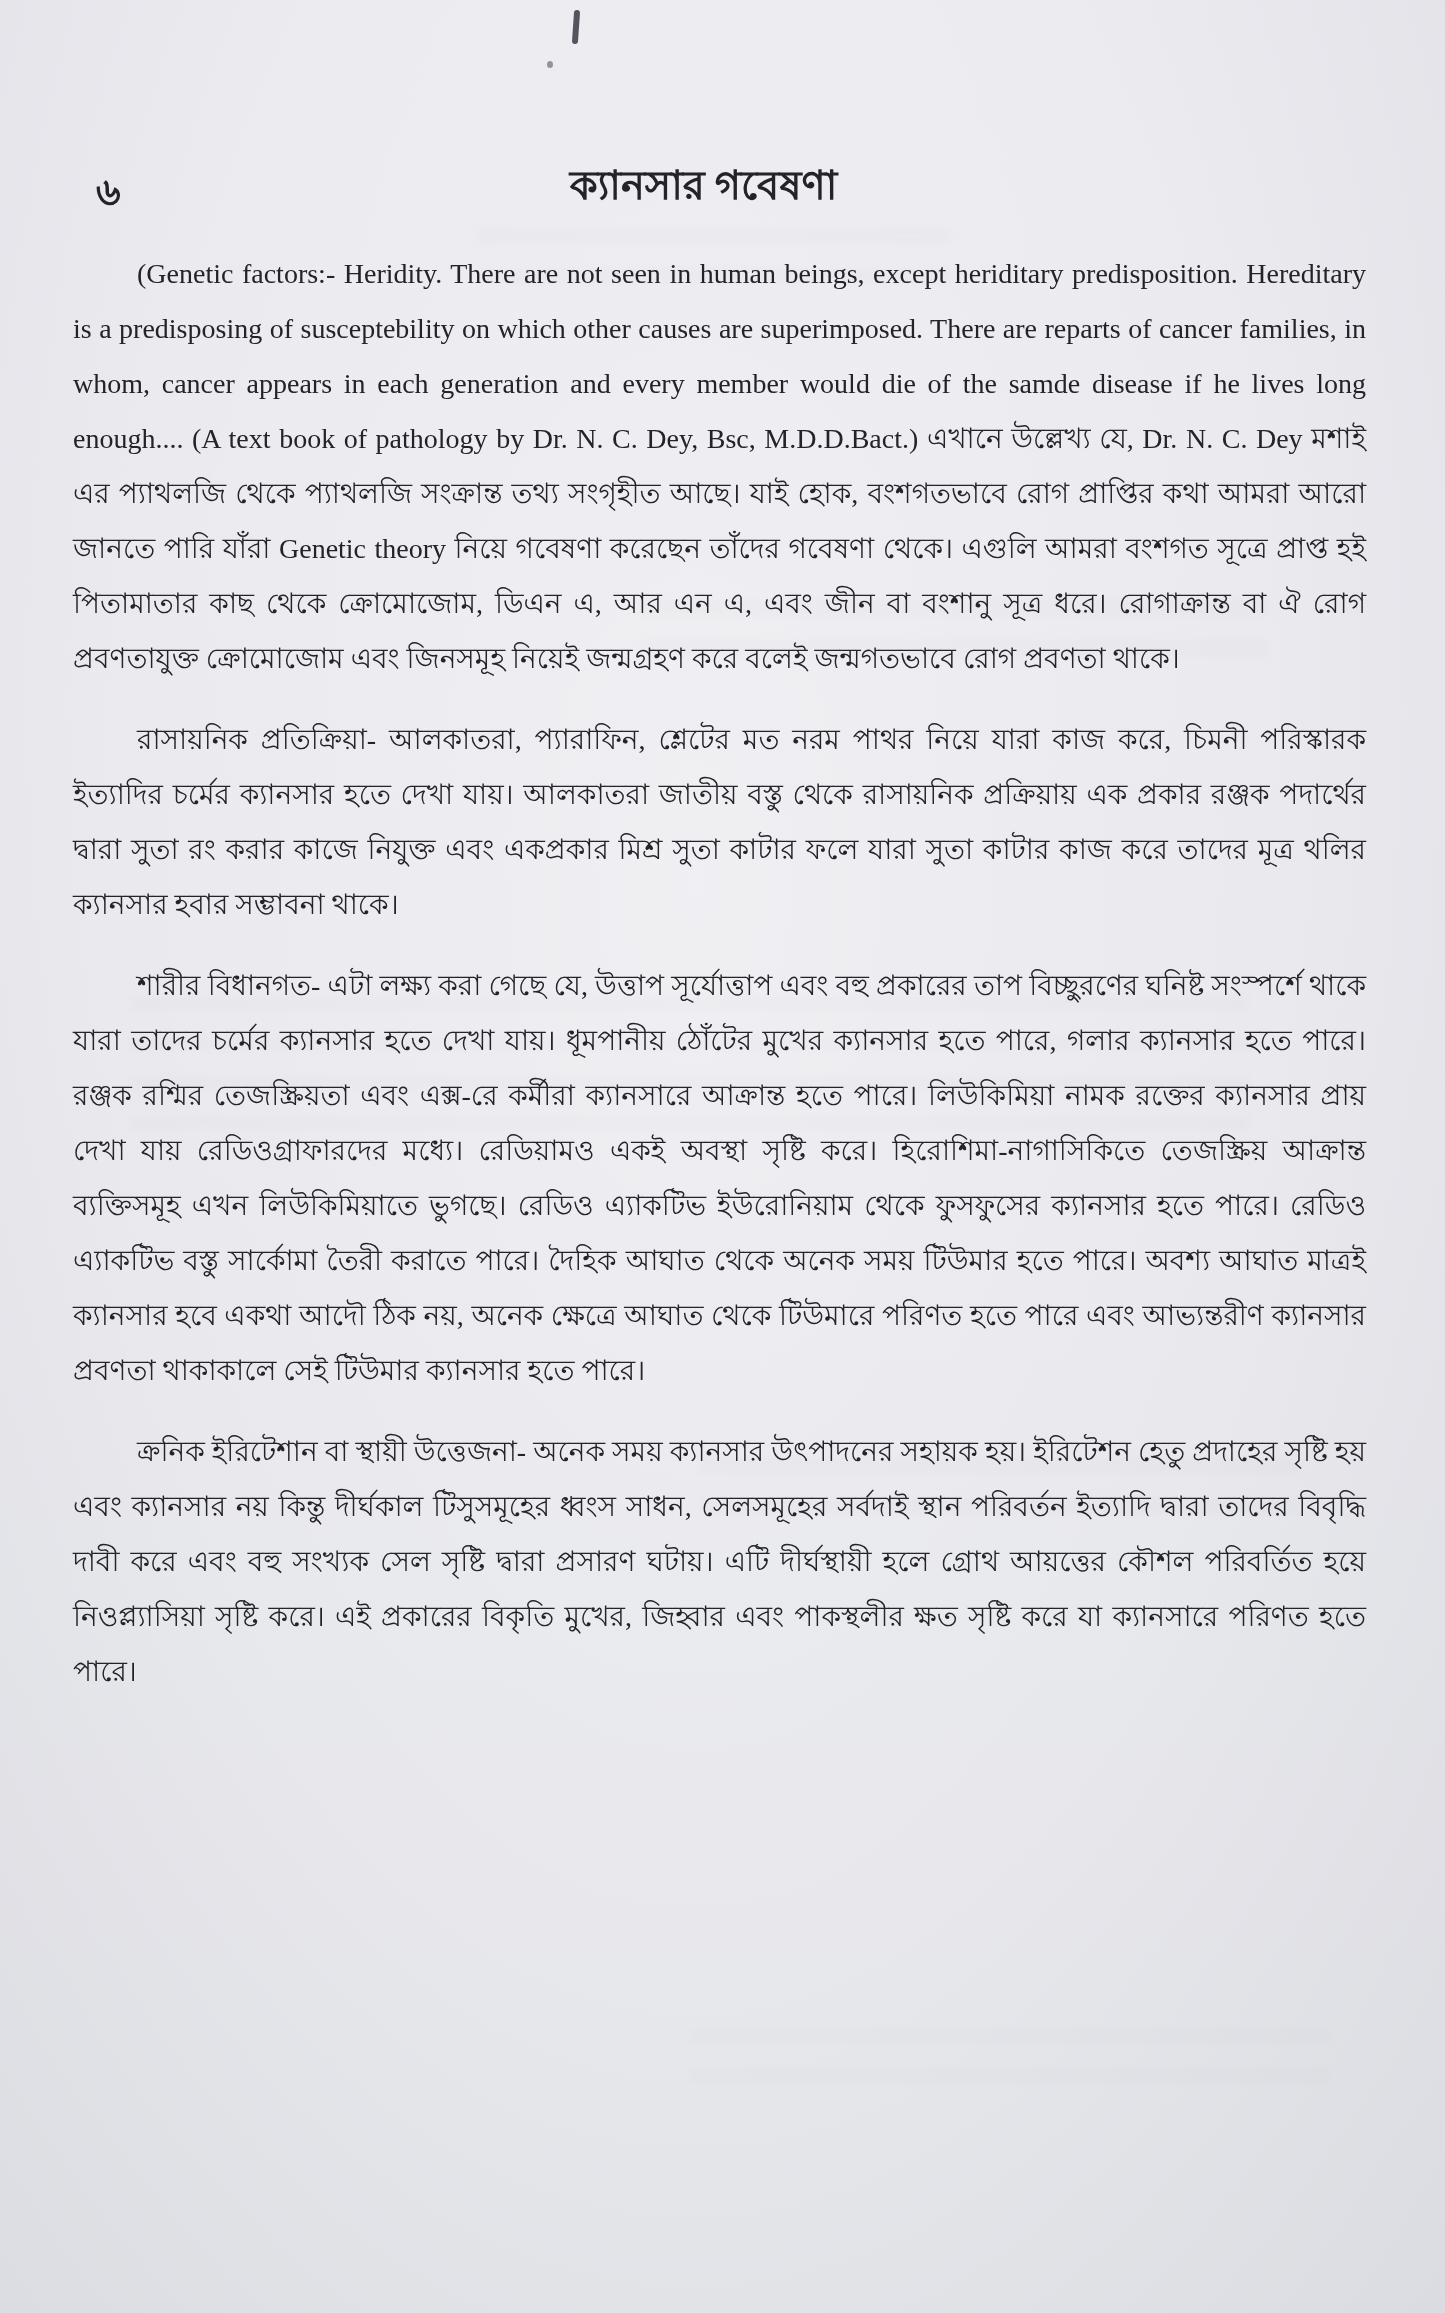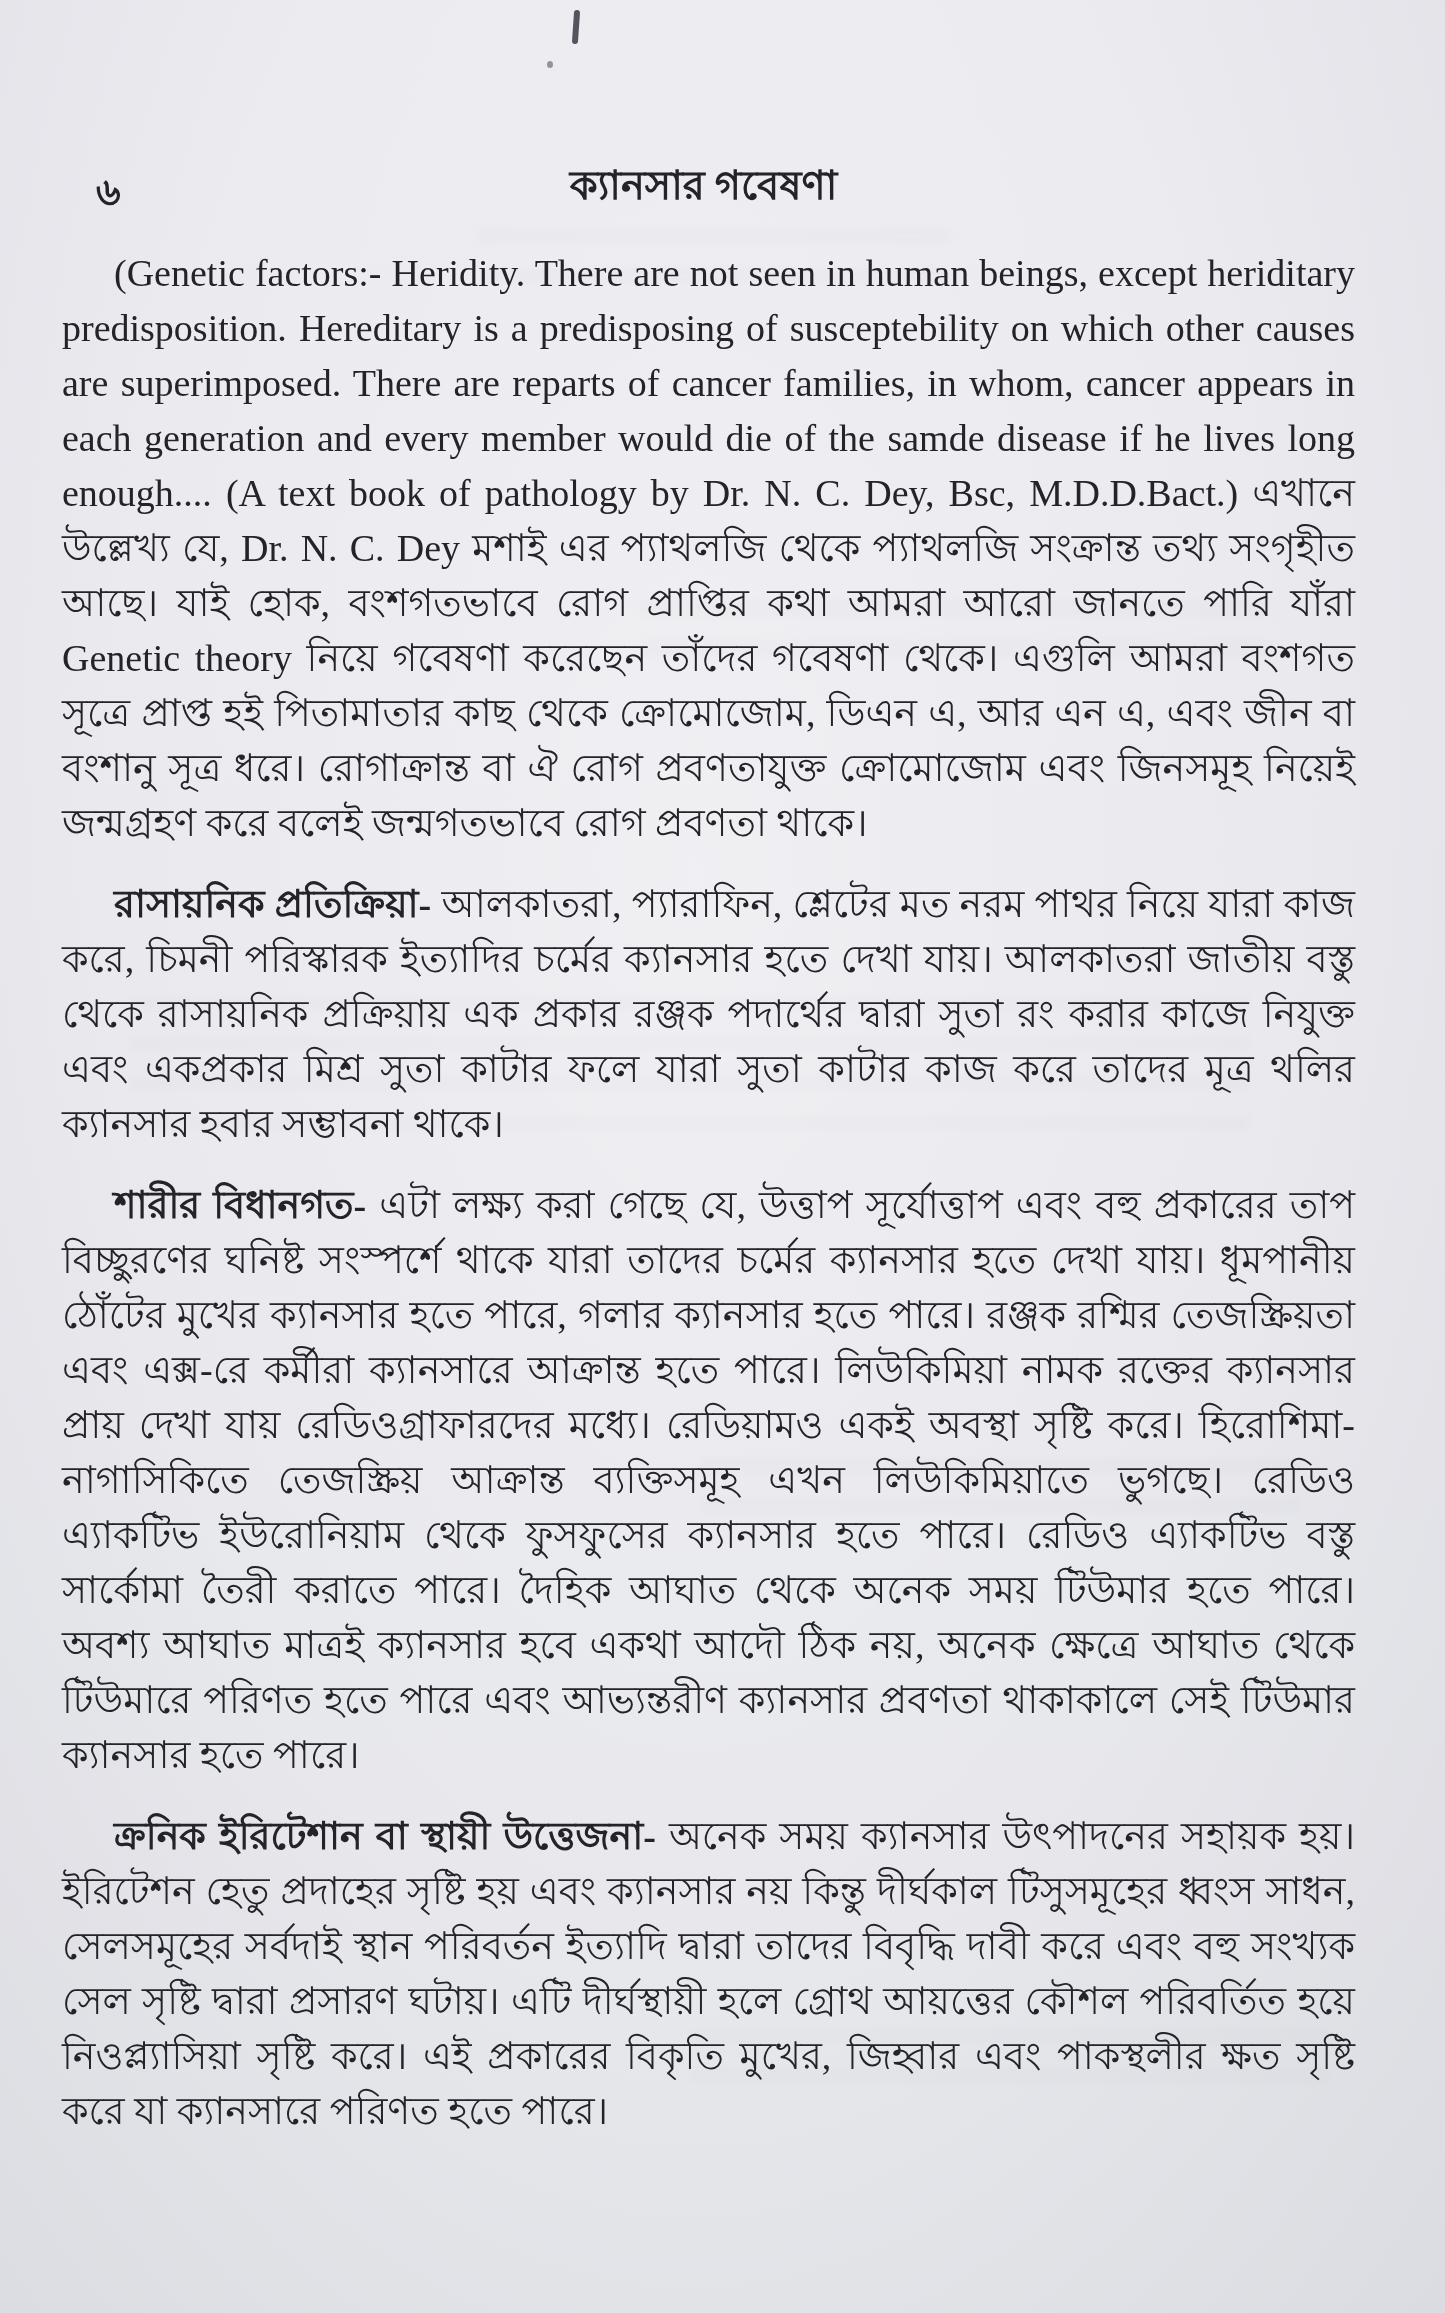--- a/index.html
+++ b/index.html
@@ -36,32 +36,33 @@
     left: 57px;
     width: 1293px;
     margin: 0;
     text-align: center;
     font-size: 40px;
     font-weight: 700;
   }
   .content {
     position: absolute;
     top: 246px;
-    left: 62px;
+    left: 73px;
     width: 1293px;
-    font-size: 38px;
+    font-size: 28px;
     line-height: 55px;
     text-align: justify;
   }
   .content p {
     margin: 0 0 26px 0;
     text-indent: 52px;
   }
   .lead {
-    font-weight: 700;
+    font-weight: 400;
+    margin-left: 12px;
   }
   
   .mark-top {
     position: absolute;
     top: 10px;
     left: 573px;
     width: 6px;
     height: 34px;
     background: #3a3a44;
     border-radius: 3px;

